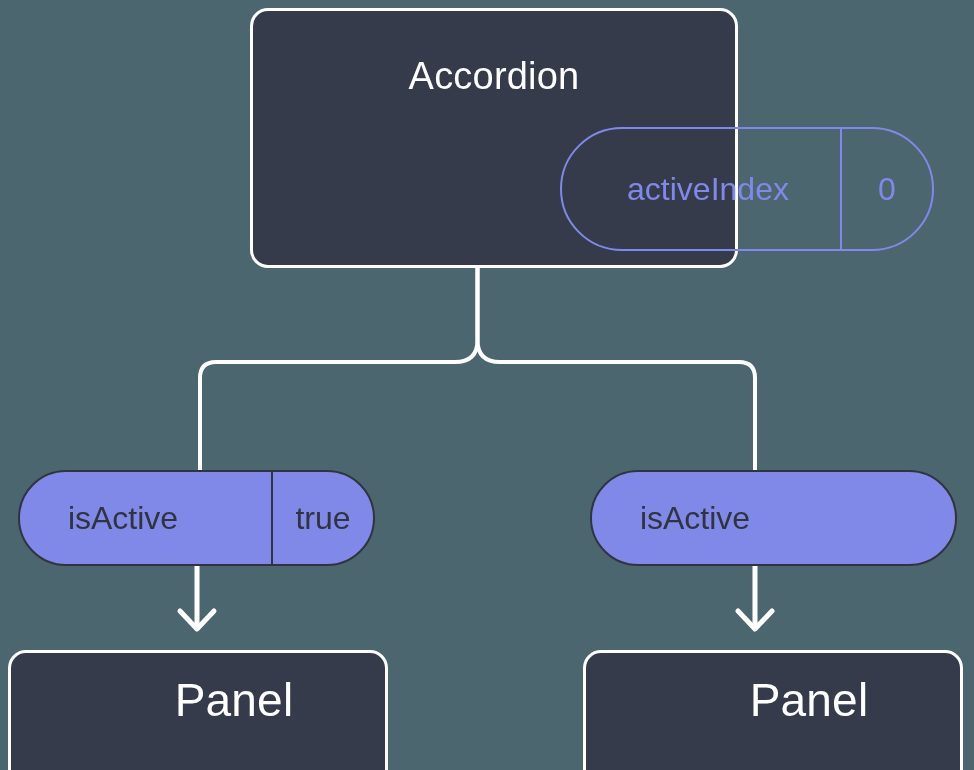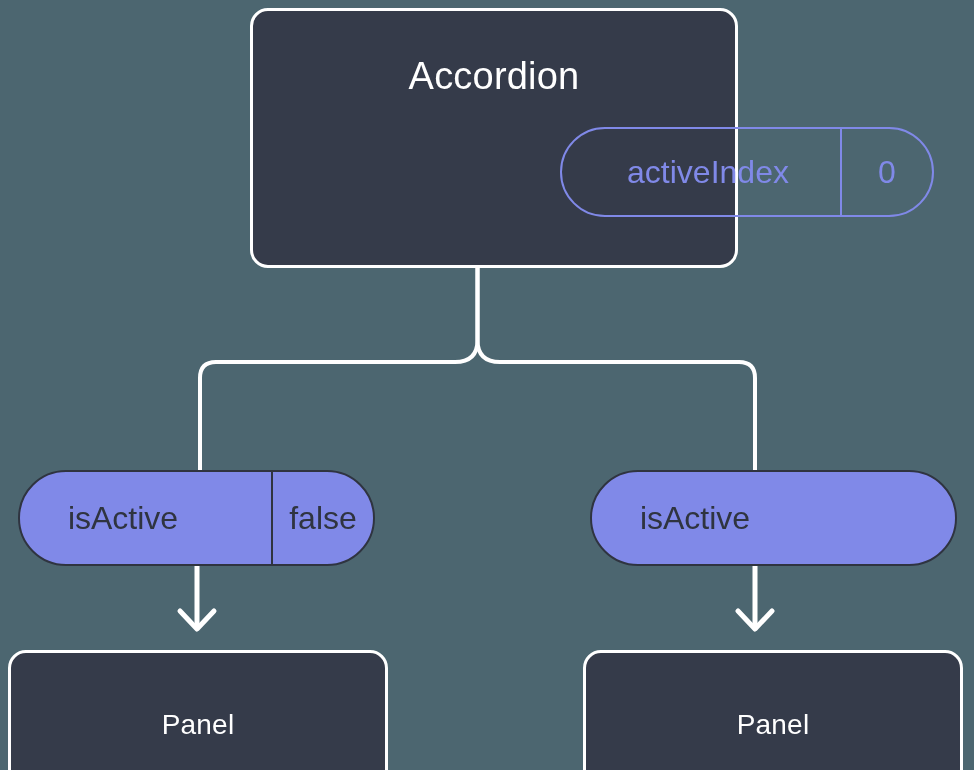--- a/index.html
+++ b/index.html
@@ -53,39 +53,40 @@
     height: 260px;
     padding-left: 44px;
   }
   #accordion-box .node-title { top: 44px; }
 
   
   .panel-box { height: 140px; }
   #panel-left-box  { left: 8px;   top: 650px; width: 380px; }
   #panel-right-box { left: 583px; top: 650px; width: 380px; }
   .panel-box .node-title {
-    top: 56px;
-    font-size: 28px;
+    top: 20px;
+    font-size: 46px;
+    padding-left: 36px;
   }
 
   
   .pill-outline {
     position: absolute;
     box-sizing: border-box;
     display: flex;
     align-items: stretch;
     border: 2px solid #8089E8;
     border-radius: 999px;
     background: transparent;
   }
   #active-index-pill {
     left: 307px;
     top: 116px;
     width: 374px;
-    height: 90px;
+    height: 124px;
   }
   .pill-outline .pill-key,
   .pill-outline .pill-val {
     display: flex;
     align-items: center;
     justify-content: center;
     color: #8089E8;
     font-size: 32px;
     white-space: nowrap;
   }
@@ -152,21 +153,21 @@
     <div class="node-title">Accordion</div>
 
     <div id="active-index-pill" class="pill-outline">
       <span class="pill-key">activeIndex</span>
       <span class="pill-val">0</span>
     </div>
   </div>
 
   <div id="is-active-pill-left" class="pill-filled">
     <span class="pill-key">isActive</span>
-    <span class="pill-val">false</span>
+    <span class="pill-val">true</span>
   </div>
 
   <div id="is-active-pill-right" class="pill-filled">
     <span class="pill-key">isActive</span>
   </div>
 
   <div id="panel-left-box" class="node-box panel-box">
     <div class="node-title">Panel</div>
   </div>
 

